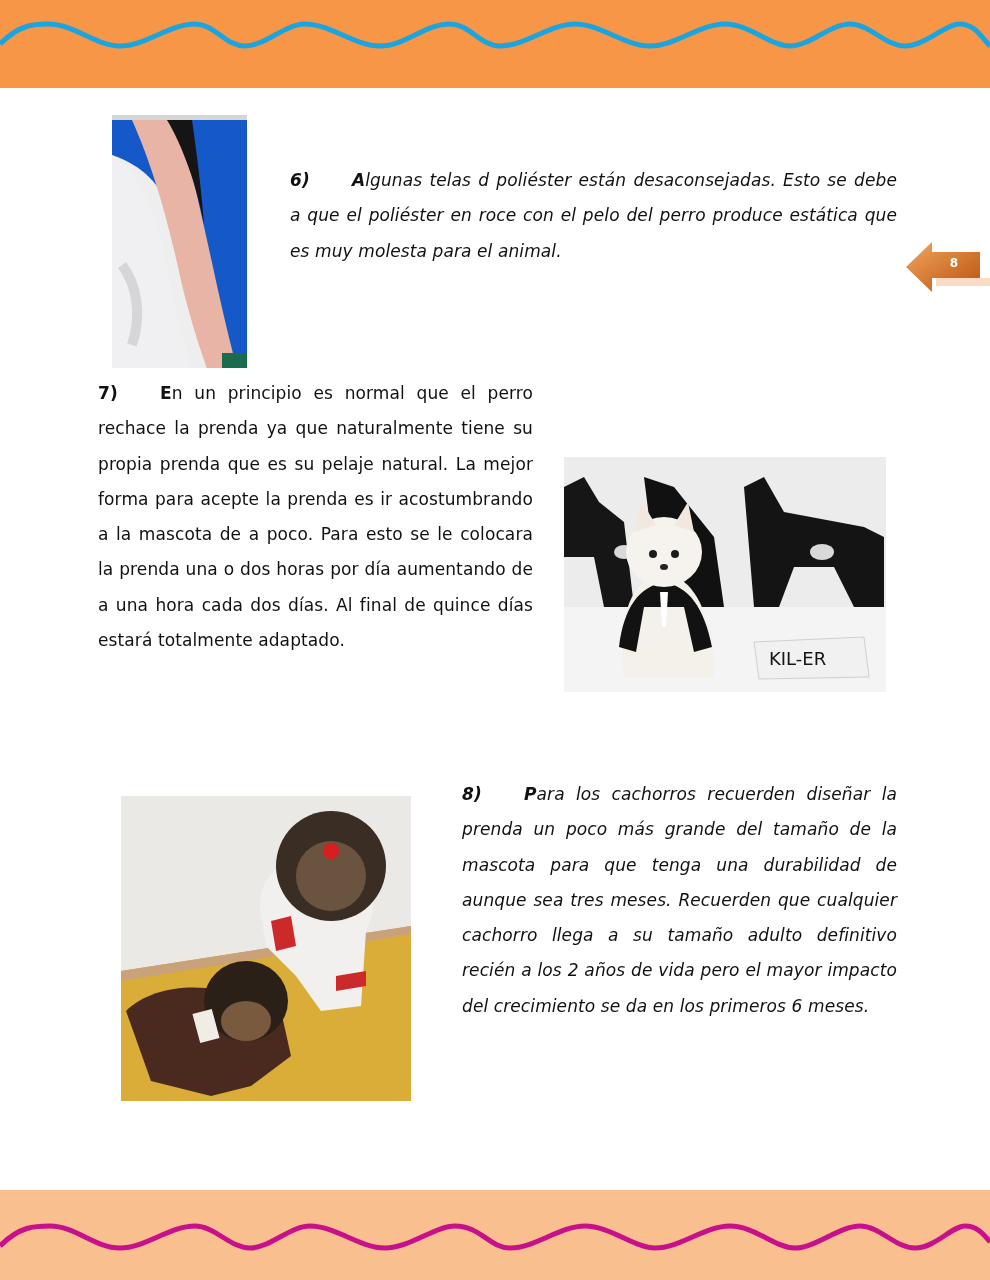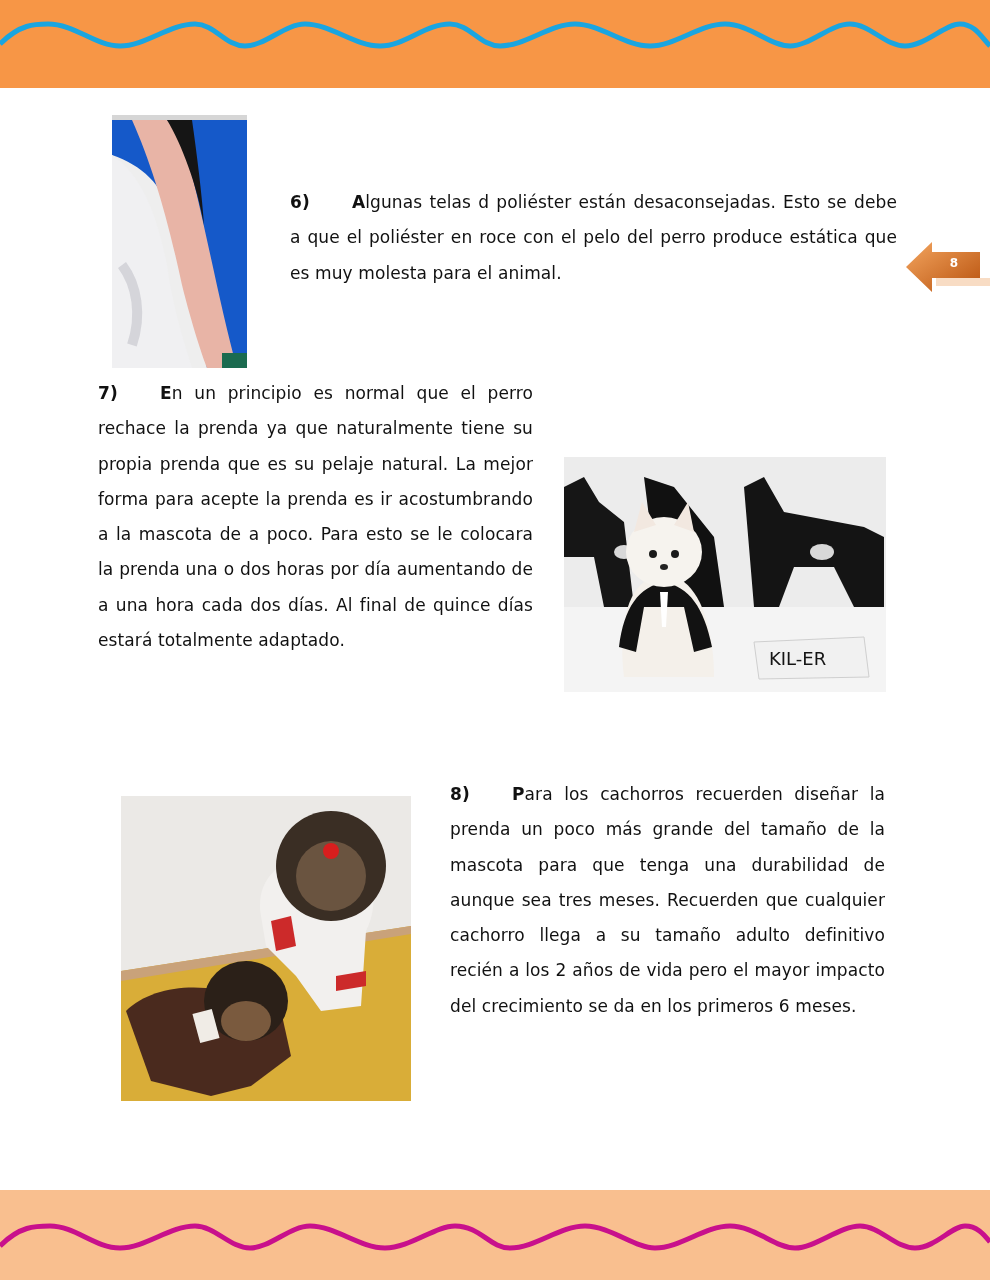--- a/index.html
+++ b/index.html
@@ -29,23 +29,23 @@
     font-family: "DejaVu Sans", sans-serif; font-weight: bold; font-size: 12px; color: #ffffff;
   }
 
   .para {
     position: absolute;
     font-size: 17px; line-height: 35.3px; text-align: justify;
     letter-spacing: 0.1px;
   }
   .para .num { font-weight: bold; display: inline-block; width: 62px; }
   .para .cap { font-weight: bold; }
-  .p6 { left: 290px; top: 185px; width: 607px; }
+  .p6 { left: 290px; top: 163px; width: 607px; font-style: italic; }
   .p7 { left: 98px; top: 376px; width: 435px; }
-  .p8 { left: 450px; top: 777px; width: 435px; }
+  .p8 { left: 462px; top: 777px; width: 435px; font-style: italic; }
 
   .photo { position: absolute; overflow: hidden; }
   .photo-fabric { left: 112px; top: 115px; width: 135px; height: 253px; background: #c8c8c8; }
   .photo-chihuahua { left: 564px; top: 457px; width: 322px; height: 235px; background: #a3a3a3; }
   .photo-yorkies { left: 121px; top: 796px; width: 290px; height: 305px; background: #f2f2f2; }
   .photo svg { display: block; width: 100%; height: 100%; }
 </style>
 </head>
 <body>
 

